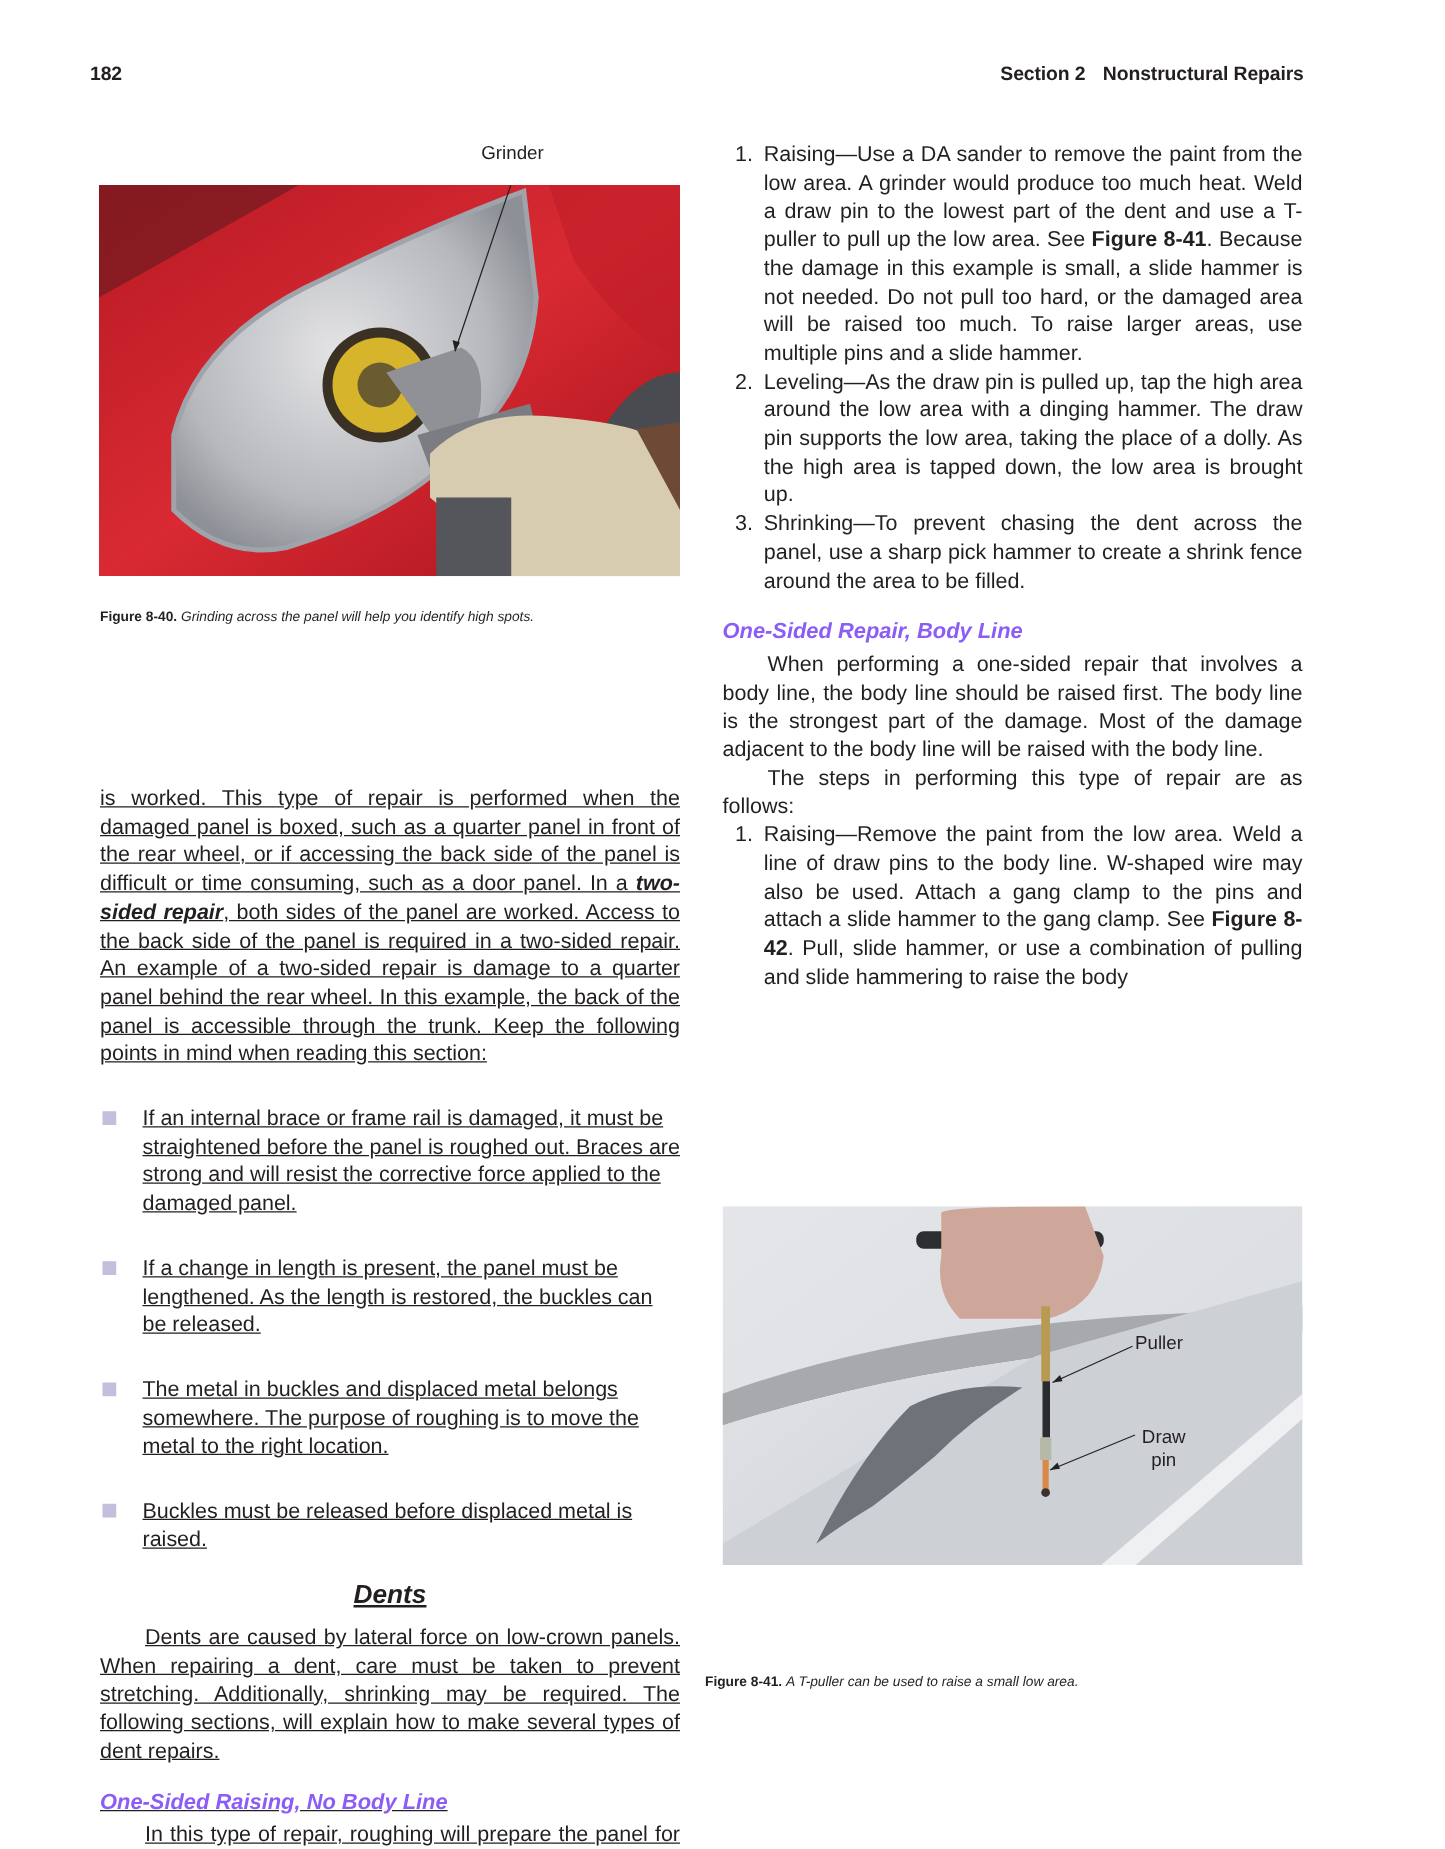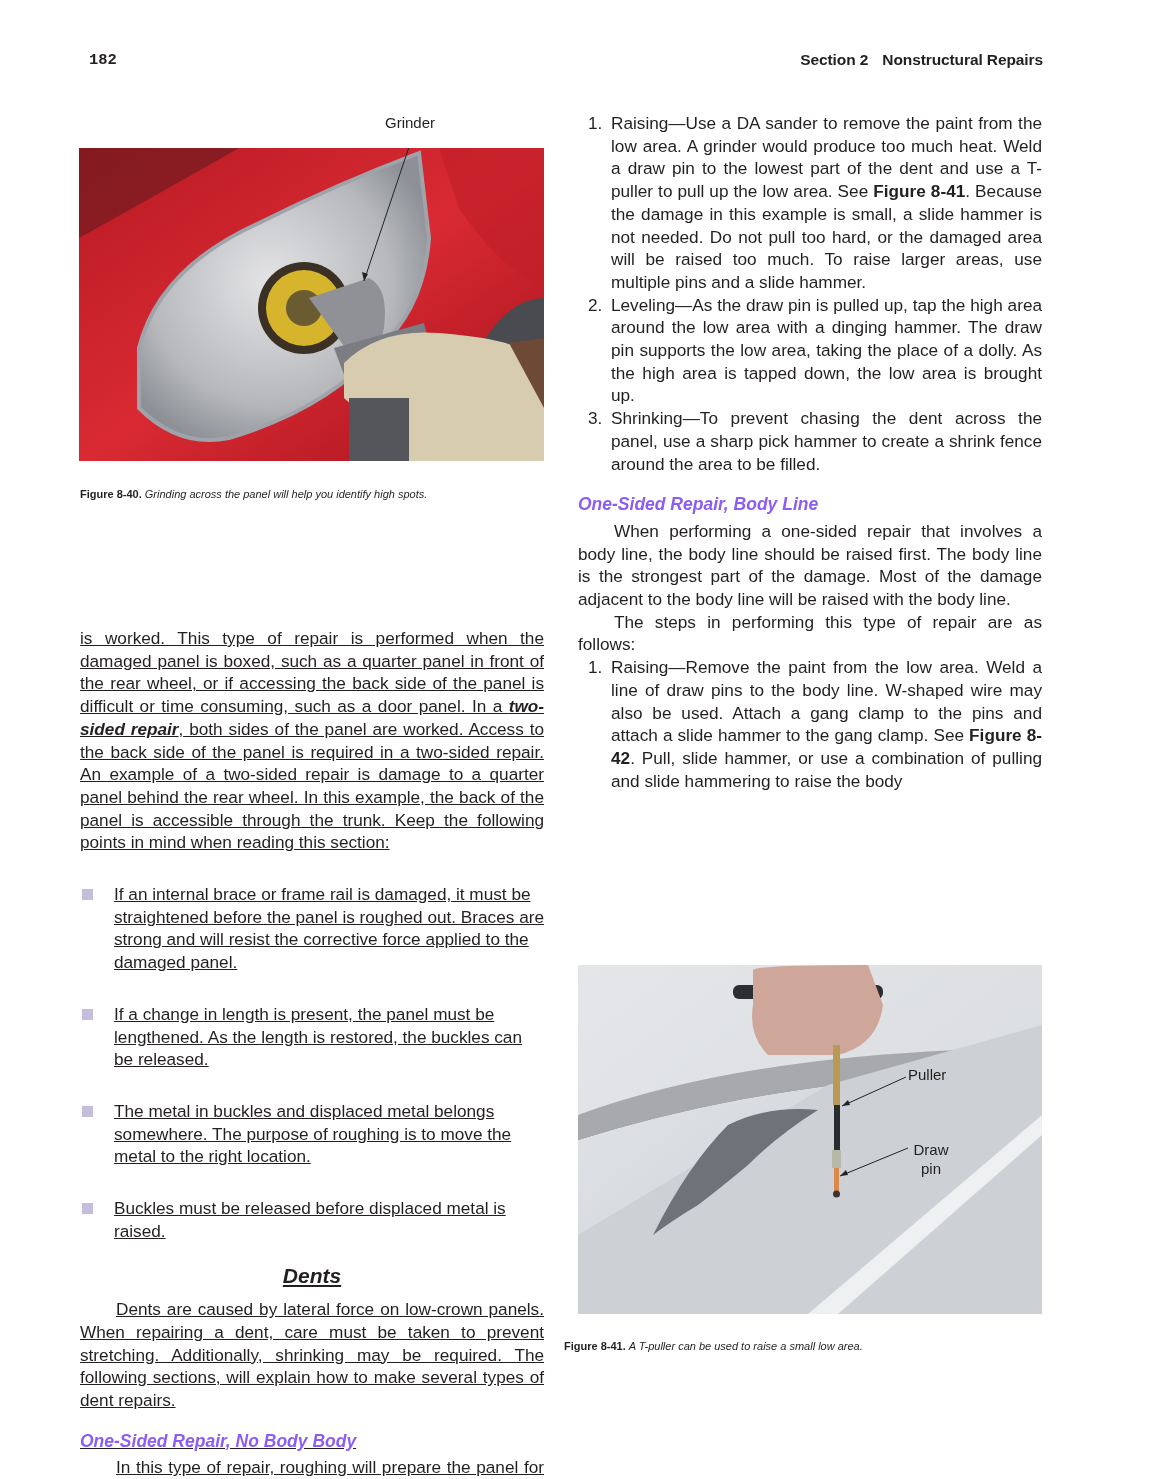--- a/index.html
+++ b/index.html
@@ -2,21 +2,21 @@
 <html><head>
 <meta charset="utf-8">
 <style>
   html, body { margin: 0; padding: 0; background: #ffffff; }
   body {
     width: 1156px; height: 1479px; position: relative; overflow: hidden;
     font-family: "Liberation Sans", sans-serif; color: #231f20;
   }
   .abs { position: absolute; }
   .hdr { top: 51px; font-weight: bold; font-size: 15.5px; letter-spacing: -0.1px; }
-  .hdr-page { left: 89px; font-family: Liberation Mono, monospace; }
+  .hdr-page { left: 72px; }
   .hdr-sec { right: 113px; }
   .hdr-sec .gap { display: inline-block; width: 14px; }
 
   .col { font-size: 17.2px; line-height: 22.7px; }
   .col p { margin: 0; text-align: justify; }
   .indent { text-indent: 36px; }
 
   .olist { margin: 0; padding: 0; list-style: none; }
   .olist li { position: relative; padding-left: 33px; text-align: justify; }
   .olist li .num { position: absolute; left: 10px; top: 0; }
@@ -87,39 +87,39 @@
 <div class="abs col" style="left:80px; top:627px; width:464px;text-decoration:underline;">
   <p><span>is worked. This type of repair is performed when the damaged panel is boxed, such as a quarter panel in front of the rear wheel, or if accessing the back side of the panel is difficult or time consuming, such as a door panel. In a </span><span class="bi">two-sided repair</span><span>, both sides of the panel are worked. Access to the back side of the panel is required in a two-sided repair. An example of a two-sided repair is damage to a quarter panel behind the rear wheel. In this example, the back of the panel is accessible through the trunk. Keep the following points in mind when reading this section:</span></p>
   <ul class="blist">
     <li><span class="sq"></span><span>If an internal brace or frame rail is damaged, it must be straightened before the panel is roughed out. Braces are strong and will resist the corrective force applied to the damaged panel.</span></li>
     <li><span class="sq"></span><span>If a change in length is present, the panel must be lengthened. As the length is restored, the buckles can be released.</span></li>
     <li><span class="sq"></span><span>The metal in buckles and displaced metal belongs somewhere. The purpose of roughing is to move the metal to the right location.</span></li>
     <li><span class="sq"></span><span>Buckles must be released before displaced metal is raised.</span></li>
   </ul>
   <div class="head2" style="margin-top:23px; margin-bottom:10px;">Dents</div>
   <p class="indent">Dents are caused by lateral force on low-crown panels. When repairing a dent, care must be taken to prevent stretching. Additionally, shrinking may be required. The following sections, will explain how to make several types of dent repairs.</p>
-  <div class="subhead" style="margin-top:18px; margin-bottom:4px;">One-Sided Repair, No Body Body</div>
+  <div class="subhead" style="margin-top:18px; margin-bottom:4px;">One-Sided Raising, No Body Line</div>
   <p class="indent">In this type of repair, roughing will prepare the panel for filler. Low areas less than  1/8" (3.2 mm) deep will be</p>
 </div>
 
 <div class="abs col" style="left:578px; top:112px; width:464px;">
   <ol class="olist">
     <li><span class="num">1.</span><span>Raising—Use a DA sander to remove the paint from the low area. A grinder would produce too much heat. Weld a draw pin to the lowest part of the dent and use a T-puller to pull up the low area. See </span><span class="bold">Figure 8-41</span><span>. Because the damage in this example is small, a slide hammer is not needed. Do not pull too hard, or the damaged area will be raised too much. To raise larger areas, use multiple pins and a slide hammer.</span></li>
     <li><span class="num">2.</span><span>Leveling—As the draw pin is pulled up, tap the high area around the low area with a dinging hammer. The draw pin supports the low area, taking the place of a dolly. As the high area is tapped down, the low area is brought up.</span></li>
     <li><span class="num">3.</span><span>Shrinking—To prevent chasing the dent across the panel, use a sharp pick hammer to create a shrink fence around the area to be filled.</span></li>
   </ol>
   <div class="subhead" style="margin-top:18px; margin-bottom:4px;">One-Sided Repair, Body Line</div>
   <p class="indent">When performing a one-sided repair that involves a body line, the body line should be raised first. The body line is the strongest part of the damage. Most of the damage adjacent to the body line will be raised with the body line.</p>
   <p class="indent">The steps in performing this type of repair are as follows:</p>
   <ol class="olist">
     <li><span class="num">1.</span><span>Raising—Remove the paint from the low area. Weld a line of draw pins to the body line. W-shaped wire may also be used. Attach a gang clamp to the pins and attach a slide hammer to the gang clamp. See </span><span class="bold">Figure 8-42</span><span>. Pull, slide hammer, or use a combination of pulling and slide hammering to raise the body</span></li>
   </ol>
 </div>
 
-<div class="abs photo" style="left:578px; top:965px; width:464px; height:349px;">
+<div class="abs photo" style="left:578px; top:965px; width:464px; height:287px;">
   <svg width="464" height="349" viewBox="0 0 464 349">
     <defs>
       <linearGradient id="panelg" x1="0" y1="0" x2="1" y2="1">
         <stop offset="0" stop-color="#e6e8eb"></stop>
           <stop offset="0.6" stop-color="#d2d5da"></stop>
           <stop offset="1" stop-color="#c3c7cd"></stop>
       </linearGradient>
     </defs>
     <rect width="464" height="349" fill="url(#panelg)"></rect>
     <path d="M0,150 Q150,95 380,85 L464,80 L464,100 Q300,110 160,135 Q80,150 0,175 Z" fill="#4e5156"></path>

